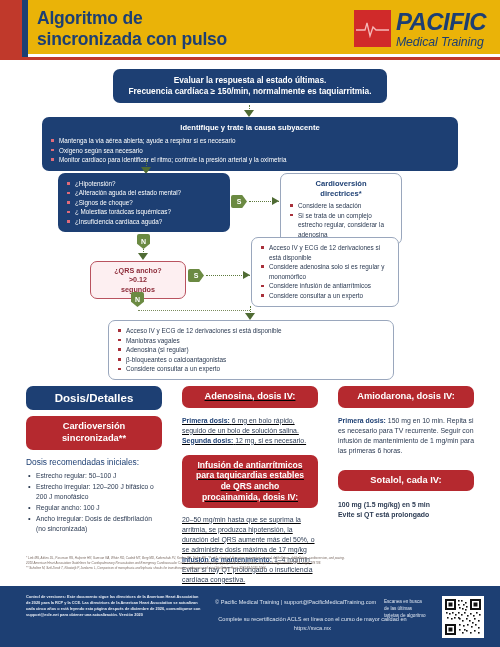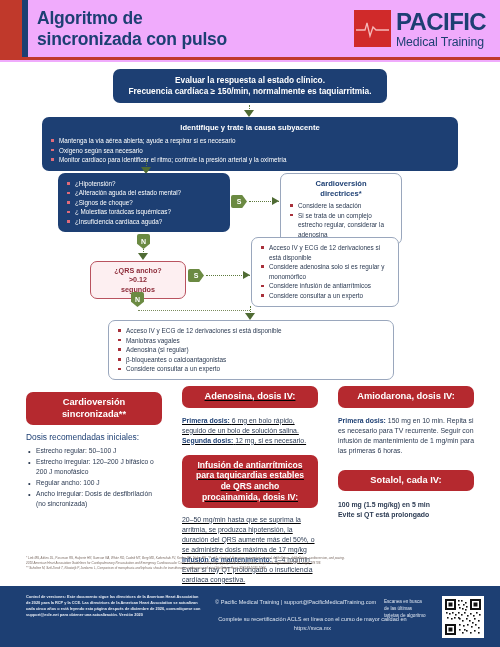--- a/index.html
+++ b/index.html
@@ -6,37 +6,37 @@
   html, body {
     width: 500px; height: 647px;
     font-family: "Liberation Sans", sans-serif;
     background: #ffffff;
     overflow: hidden;
   }
   #page { position: relative; width: 500px; height: 647px; background: #fff; }
 
   
   .header {
-    position: absolute; left: 0; top: 0; width: 500px; height: 62px;
-    background: #f0abfc;
+    position: absolute; left: 0; top: 0; width: 500px; height: 54px;
+    background: #eab308;
   }
   .header-leftbar {
     position: absolute; left: 0; top: 0; width: 22px; height: 57px;
     background: #c0392b;
   }
   .header-leftbar-inner {
     position: absolute; left: 22px; top: 0; width: 6px; height: 57px;
     background: #1d3f73;
   }
   .header-title {
     position: absolute; left: 37px; top: 8px; width: 280px;
     font-size: 17.5px; font-weight: bold; line-height: 1.18;
     color: #1d3f73; letter-spacing: -0.2px;
   }
-  .logo { position: absolute; right: 14px; top: 9px; display: flex; align-items: flex-start; }
+  .logo { position: absolute; right: 14px; top: 9px; display: flex; align-items: flex-start; font-style: italic; }
   .logo-mark {
     width: 37px; height: 37px; background: #d02a2a; position: relative;
     margin-right: 5px; margin-top: 1px;
   }
   .logo-mark svg { position: absolute; left: 0; top: 8px; }
   .logo-text { line-height: 1; padding-top: 1px; }
   .logo-text .l1 {
     font-size: 24px; font-weight: bold; color: #1d3f73; letter-spacing: -0.6px;
     display: block;
   }
@@ -191,21 +191,21 @@
         <span class="l1">PACIFIC</span>
         <span class="l2">Medical Training</span>
       </div>
     </div>
     <div class="header-rule"></div>
   </div>
 
   <div class="flow">
 
     <div class="box navy-box" style="left:113px; top:9px; width:274px;">
-      <div>Evaluar la respuesta al estado clínico.</div>
+      <div>Evaluar la respuesta al estado últimas.</div>
       <div>Frecuencia cardíaca ≥ 150/min, normalmente es taquiarritmia.</div>
     </div>
 
     <div class="v-arrow" style="left:244px; top:45px; height:12px;">
       <div class="shaft" style="height:6px;"></div>
       <div class="head" style="top:5px;"></div>
     </div>
 
     <div class="box navy-box" style="left:42px; top:57px; width:416px; text-align:left;">
       <div class="ob-title">Identifique y trate la causa subyacente</div>
@@ -288,20 +288,21 @@
         <li>Adenosina (si regular)</li>
         <li>β-bloqueantes o calcioantagonistas</li>
         <li>Considere consultar a un experto</li>
       </ul>
     </div>
   </div>
 
   <div class="cols">
 
     <div class="col" style="left:26px; width:136px;">
+      <div class="pill navy">Dosis/Detalles</div>
       <div class="pill red" style="margin-top:6px;">
         <span>Cardioversión</span><br>
         <span>sincronizada**</span>
       </div>
       <div class="col-lead">Dosis recomendadas iniciales:</div>
       <ul class="cbul">
         <li>Estrecho regular: 50–100 J</li>
         <li>Estrecho irregular: 120–200 J bifásico o 200 J monofásico</li>
         <li>Regular ancho: 100 J</li>
         <li>Ancho irregular: Dosis de desfibrilación (no sincronizada)</li>

